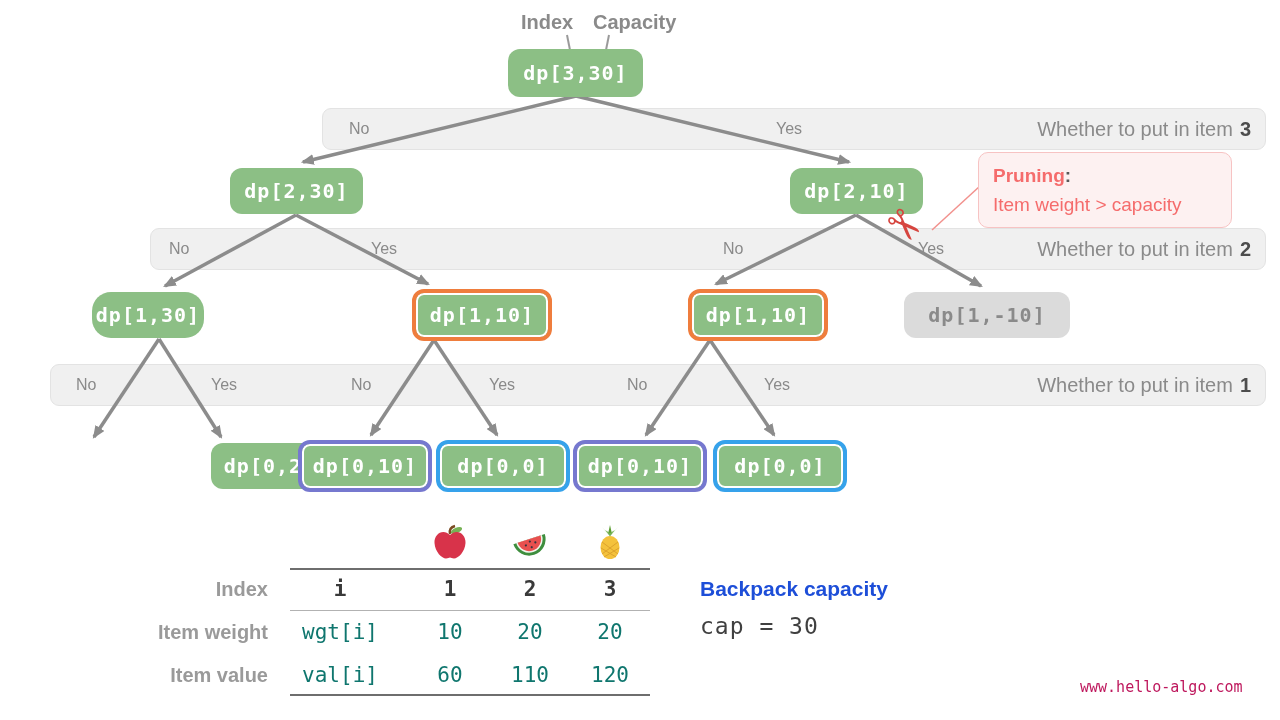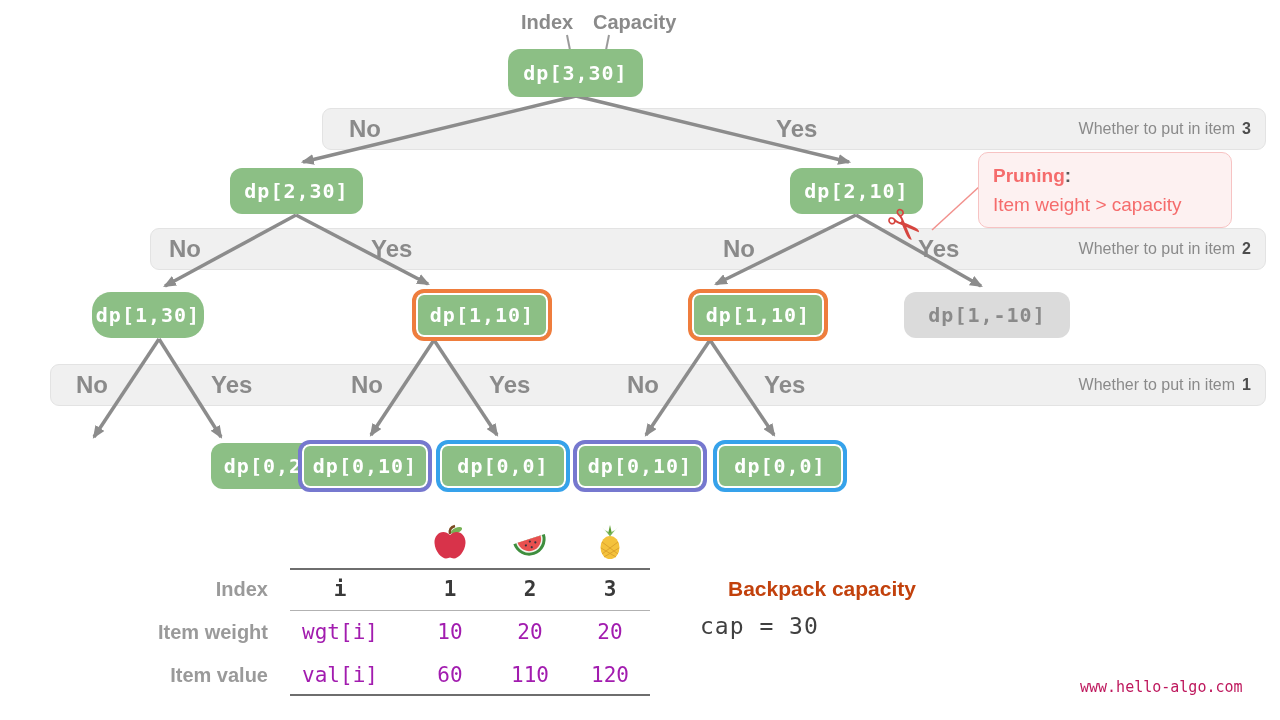--- a/index.html
+++ b/index.html
@@ -3,23 +3,23 @@
 <meta charset="utf-8">
 <style>
   html,body{margin:0;padding:0;background:#fff;}
   .stage{position:relative;width:1280px;height:720px;background:#ffffff;
          font-family:"Liberation Sans",sans-serif;overflow:hidden;}
 
   
   .bar{position:absolute;height:42px;background:#f0f0f0;border:1px solid #e3e3e3;
        border-radius:9px;box-sizing:border-box;z-index:1;}
   .bar-label{position:absolute;top:50%;transform:translateY(-50%);
-             color:#8a8a8a;font-size:24px;z-index:1;font-weight:bold;}
+             color:#8a8a8a;font-size:16px;z-index:1;}
   .bar-caption{position:absolute;right:14px;top:50%;transform:translateY(-50%);
-               color:#8a8a8a;font-size:16px;display:flex;gap:7px;align-items:baseline;}
+               color:#8a8a8a;font-size:20px;display:flex;gap:7px;align-items:baseline;}
   .bar-caption b{color:#4d4d4d;font-weight:700;}
 
   
   .node{position:absolute;height:46px;border-radius:12px;background:#8cbf85;color:#fff;
         font-family:"DejaVu Sans Mono",monospace;font-weight:bold;font-size:20px;
         letter-spacing:1px;display:flex;align-items:center;justify-content:center;
         box-sizing:border-box;z-index:3;}
   .node.gray{background:#dbdbdb;color:#8a8a8a;}
   .node.ring{height:52px;box-shadow:inset 0 0 0 2px #fff;}
   .node.ring-orange{border:4px solid #ef7d3d;margin-left:48px;}
@@ -41,29 +41,29 @@
   .pruning .p-colon{color:#595959;font-weight:bold;}
   .scissors{position:absolute;left:886px;top:205px;font-size:42px;line-height:42px;
             color:#d6453f;transform:rotate(45deg);z-index:5;
             font-family:"DejaVu Sans",sans-serif;}
 
   
   .ftable{position:absolute;left:118px;top:508px;width:532px;z-index:2;
           display:grid;grid-template-columns:152px 140px 80px 80px 80px;
           grid-template-rows:60px 42px 44px 42px;align-items:center;}
   .t-label{color:#9a9a9a;font-weight:bold;font-size:20px;text-align:right;padding-right:2px;}
-  .t-mono{font-family:"DejaVu Sans Mono",monospace;font-size:21px;color:#a21caf;text-align:center;}
+  .t-mono{font-family:"DejaVu Sans Mono",monospace;font-size:21px;color:#0f766e;text-align:center;}
   .t-mono.hdr{font-weight:bold;color:#3a3a3a;}
   .t-fruit{display:flex;justify-content:center;align-items:flex-end;height:100%;padding-bottom:8px;box-sizing:border-box;}
   .hline{position:absolute;left:290px;width:360px;z-index:2;}
   .hline.dark{height:2px;background:#6e6e6e;}
   .hline.lite{height:1px;background:#b2b2b2;}
 
   
-  .cap-label{position:absolute;left:728px;top:577px;font-size:21px;font-weight:bold;color:#c2410c;}
+  .cap-label{position:absolute;left:700px;top:577px;font-size:21px;font-weight:bold;color:#1d4ed8;}
   .cap-value{position:absolute;left:700px;top:613px;font-size:23px;color:#404040;
              font-family:"DejaVu Sans Mono",monospace;letter-spacing:1px;}
 
   .watermark{position:absolute;left:1080px;top:678px;font-size:15px;color:#be185d;
              font-family:"DejaVu Sans Mono",monospace;}
 </style>
 </head>
 <body>
 
 <div class="stage">

